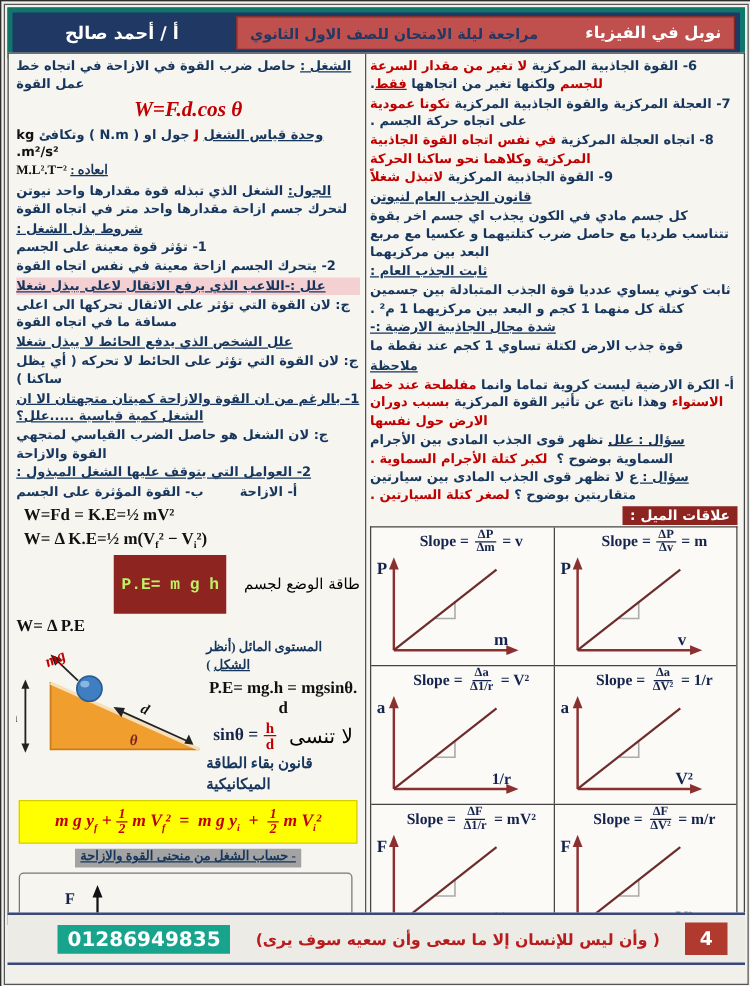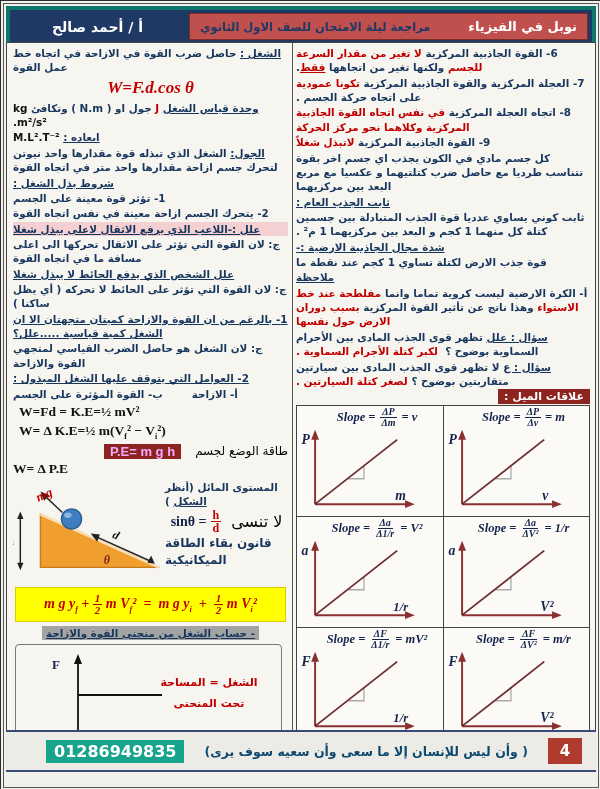--- a/index.html
+++ b/index.html
@@ -15,31 +15,31 @@
   .hdr .brand{color:#ffffff;font-weight:bold;font-size:13px;}
   
   .content{position:absolute;top:41px;left:5px;right:5px;bottom:50px;display:flex;flex-direction:row-reverse;
        border:1px solid #444;background:#f7f5f0;}
   .colR{width:294px;border-left:1px solid #555;padding:2px 5px 0 3px;direction:rtl;overflow:hidden;}
   .colL{flex:1;padding:2px 4px 0 6px;direction:rtl;overflow:hidden;}
   p.t{margin:1px 0;font-size:10.4px;line-height:1.38;color:#17365d;font-weight:bold;text-align:left;}
   .r{color:#c00000;} .u{text-decoration:underline;} .k{color:#111;direction:ltr;unicode-bidi:embed;}
   .hp{background:#f5d0d3;}
   .hg{background:#a3a3a3;}
-  .center{text-align:center;}
+  .center{text-align:center;font-family:Liberation Serif, serif;}
   .formula{direction:ltr;font-family:"Liberation Serif","DejaVu Serif",serif;color:#111;
            font-size:13.5px;font-weight:bold;text-align:left;margin:3px 6px;}
   .bigf{color:#c00000;font-size:17px;text-align:center;font-style:italic;}
-  .badge{display:inline-block;background:#8e2420;color:#f0abfc;font-family:Liberation Sans, sans-serif;
-         font-weight:bold;font-size:13px;padding:0 6px;direction:ltr;}
+  .badge{display:inline-block;background:#8e2420;color:#bef264;font-family:Liberation Mono, monospace;
+         font-weight:bold;font-size:13px;padding:16px 6px;direction:ltr;}
   .peline{display:flex;flex-direction:row;justify-content:flex-start;gap:14px;align-items:center;margin:2px 0;}
   .mil-badge{display:block;background:#8e2420;color:#fff;font-size:11px;font-weight:bold;
          padding:1px 6px;width:fit-content;margin:1px 0 1px auto;}
   
-  .stable{direction:ltr;border:1px solid #444;border-bottom:none;margin-top:1px;background:#fbfaf7;font-style:italic;}
+  .stable{direction:ltr;border:1px solid #444;border-bottom:none;margin-top:1px;background:#fbfaf7;}
   .srow{display:flex;border-bottom:1px solid #444;}
   .scell{width:50%;height:110px;box-sizing:border-box;position:relative;padding:1px 2px;}
   .scell + .scell{border-left:1px solid #444;}
   .eq{direction:ltr;display:flex;align-items:center;justify-content:center;gap:4px;
       font-family:"Liberation Serif","DejaVu Serif",serif;font-weight:bold;color:#15244d;
       font-size:12.5px;margin-left:14px;}
   .fr{display:inline-flex;flex-direction:column;align-items:center;line-height:1;font-size:10px;}
   .fr .n{border-bottom:1px solid #15244d;padding:0 2px;}
   .fr .d{padding:0 2px;}
   svg text{font-family:"Liberation Serif","DejaVu Serif",serif;}
@@ -52,21 +52,21 @@
         font-style:italic;font-weight:bold;font-size:14px;}
   .ybox .fr .n{border-bottom:1.5px solid #c00000;}
   .ybox .fr{font-size:11px;vertical-align:middle;}
   
   .fdbox{border:1px solid #777;border-radius:4px;margin:4px 6px 0 2px;height:128px;position:relative;background:#f7f5f0;}
   .fdnotes{position:absolute;right:12px;top:28px;text-align:center;font-size:11px;font-weight:bold;color:#c00000;width:120px;line-height:1.9;}
   
   .ftr{position:absolute;left:5px;right:5px;bottom:18px;height:38px;background:#edebe5;
        border-top:2px solid #39497c;border-bottom:2px solid #39497c;display:flex;align-items:center;margin-top:40px;}
   .phone{background:#18a38d;color:#fff;font-weight:bold;font-size:16px;padding:2px 8px;margin-left:40px;direction:ltr;}
-  .quote{flex:1;text-align:center;color:#0c4a6e;font-weight:bold;font-size:12.5px;direction:rtl;}
+  .quote{flex:1;text-align:center;color:#b91c1c;font-weight:bold;font-size:12.5px;direction:rtl;}
   .pnum{background:#b03a2e;color:#fff;font-weight:bold;font-size:15px;width:34px;height:26px;
         display:flex;align-items:center;justify-content:center;margin-right:14px;}
   sub{font-size:8px;} 
 </style>
 </head>
 <body>
 
 <div class="page">
 
   <div class="hdr">
@@ -75,22 +75,23 @@
       <span class="title">مراجعة ليلة الامتحان للصف الاول الثانوي</span>
       <span class="brand">نوبل في الفيزياء</span>
     </div>
   </div>
 
   <div class="content">
 
     <div class="colR">
       <p class="t">6- القوة الجاذبية المركزية <b class="r">لا تغير من مقدار السرعة للجسم</b> ولكنها تغير من اتجاهها <b class="r u">فقط</b>.</p>
       <p class="t">7- العجلة المركزية والقوة الجاذبية المركزية <b class="r">تكونا عمودية</b> على اتجاه حركة الجسم .</p>
-      <p class="t">8- اتجاه العجلة المركزية <b class="r">في نفس اتجاه القوة الجاذبية المركزية</b> <b class="r">وكلاهما نحو مركز الحركة</b></p>
+      <p class="t">8- اتجاه العجلة المركزية <b class="r">في نفس اتجاه القوة الجاذبية المركزية</b> <b class="r">وكلاهما نحو ساكنا الحركة</b></p>
       <p class="t">9- القوة الجاذبية المركزية <b class="r">لاتبذل شغلاً</b></p>
+      <p class="t r u">قانون الجذب العام لنيوتن</p>
       <p class="t">كل جسم مادي في الكون يجذب اي جسم اخر بقوة تتناسب طرديا مع حاصل ضرب كتلتيهما و عكسيا مع مربع البعد بين مركزيهما</p>
       <p class="t u">ثابت الجذب العام :</p>
       <p class="t">ثابت كوني يساوي عدديا قوة الجذب المتبادلة بين جسمين كتلة كل منهما 1 كجم و البعد بين مركزيهما 1 م² .</p>
       <p class="t r u">شدة مجال الجاذبية الارضية :-</p>
       <p class="t">قوة جذب الارض لكتلة تساوي 1 كجم عند نقطة ما</p>
       <p class="t u">ملاحظة</p>
       <p class="t">أ- الكرة الارضية ليست كروية تماما وانما <b class="r">مفلطحة عند خط الاستواء</b> وهذا ناتج عن تأثير القوة المركزية <b class="r">بسبب دوران الارض حول نفسها</b></p>
       <p class="t"><b class="u">سؤال : علل</b> تظهر قوى الجذب المادى بين الأجرام السماوية بوضوح ؟ &nbsp;<b class="r">لكبر كتلة الأجرام السماوية .</b></p>
       <p class="t"><b class="u">سؤال : ع</b> لا تظهر قوى الجذب المادى بين سيارتين متقاربتين بوضوح ؟ <b class="r">لصغر كتلة السيارتين .</b></p>
       <div class="mil-badge">علاقات الميل :</div>
@@ -279,20 +280,21 @@
             <text x="30" y="13" font-size="14" font-weight="bold" font-style="italic" fill="#c00000" transform="rotate(-24 30 13)">mg</text>
             <line x1="76" y1="58" x2="136" y2="85" stroke="#222" stroke-width="1.6"></line>
             <polygon points="71,55 78,64 81,56" fill="#222"></polygon>
             <polygon points="141,88 133,87 137,79" fill="#222"></polygon>
             <text x="100" y="62" font-size="13" font-weight="bold" font-style="italic" fill="#111" transform="rotate(24 100 62)">d</text>
             <text x="92" y="88" font-size="13" font-weight="bold" font-style="italic" fill="#7b1f1f">θ</text>
           </svg>
         </div>
         <div style="flex:1">
           <p class="t center">المستوى المائل (أنظر <b class="u">الشكل</b> )</p>
+          <p class="formula" style="margin:2px 0;text-align:center">P.E= mg.h = mgsinθ. d</p>
           <div style="display:flex;align-items:center;justify-content:center;gap:10px;direction:rtl">
             <span class="t">لا تنسى</span>
             <span class="eq" style="font-size:14px;margin:0">
               <span>sinθ =</span>
               <span class="fr" style="font-size:12px;color:#c00000">
                   <span class="n" style="border-color:#c00000">h</span>
                   <span class="d">d</span>
                 </span>
             </span>
           </div>

